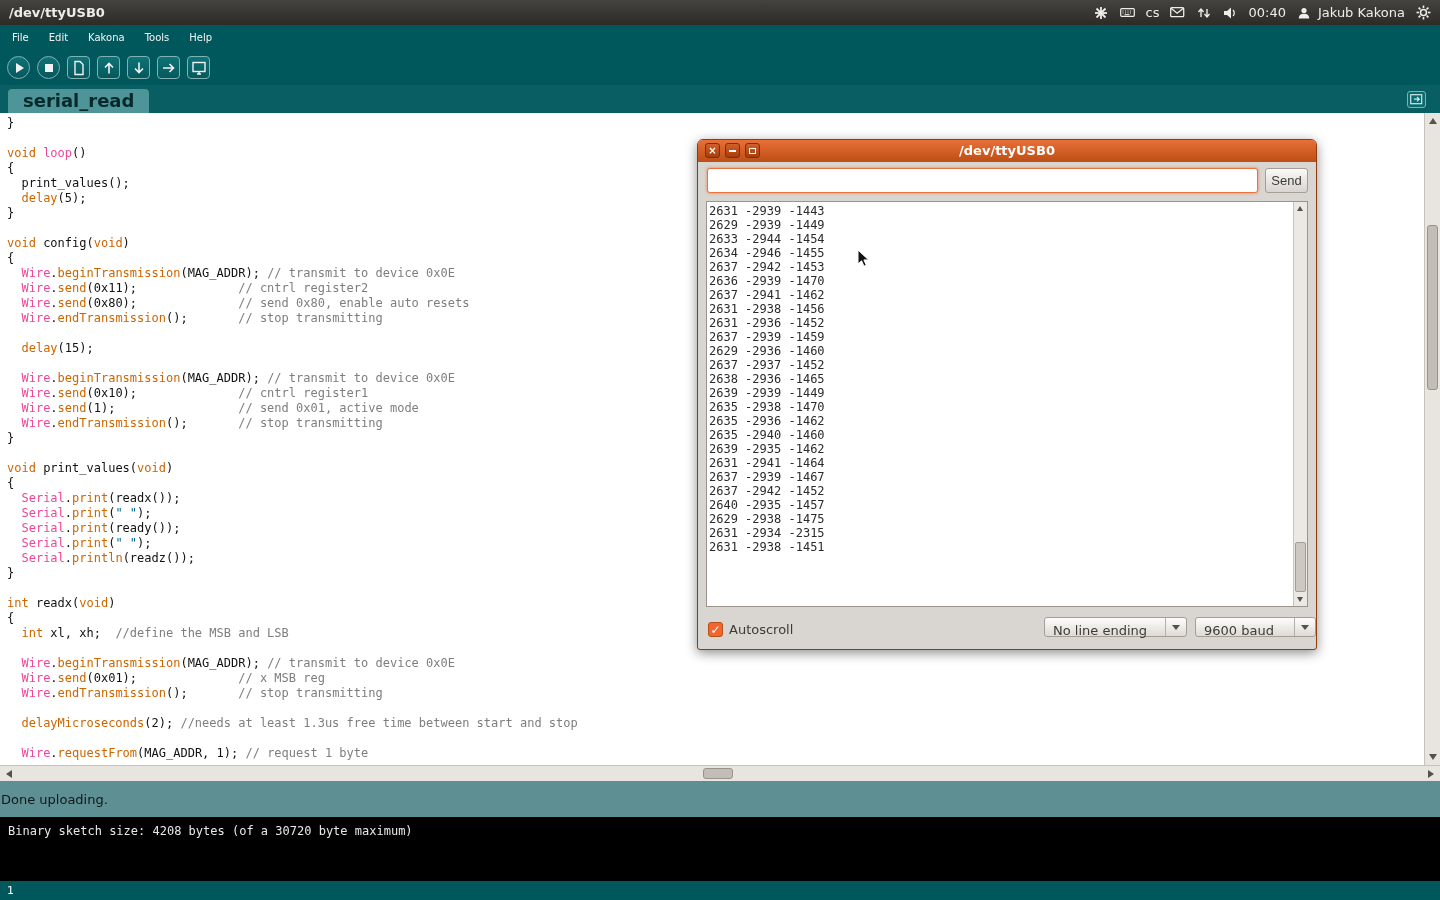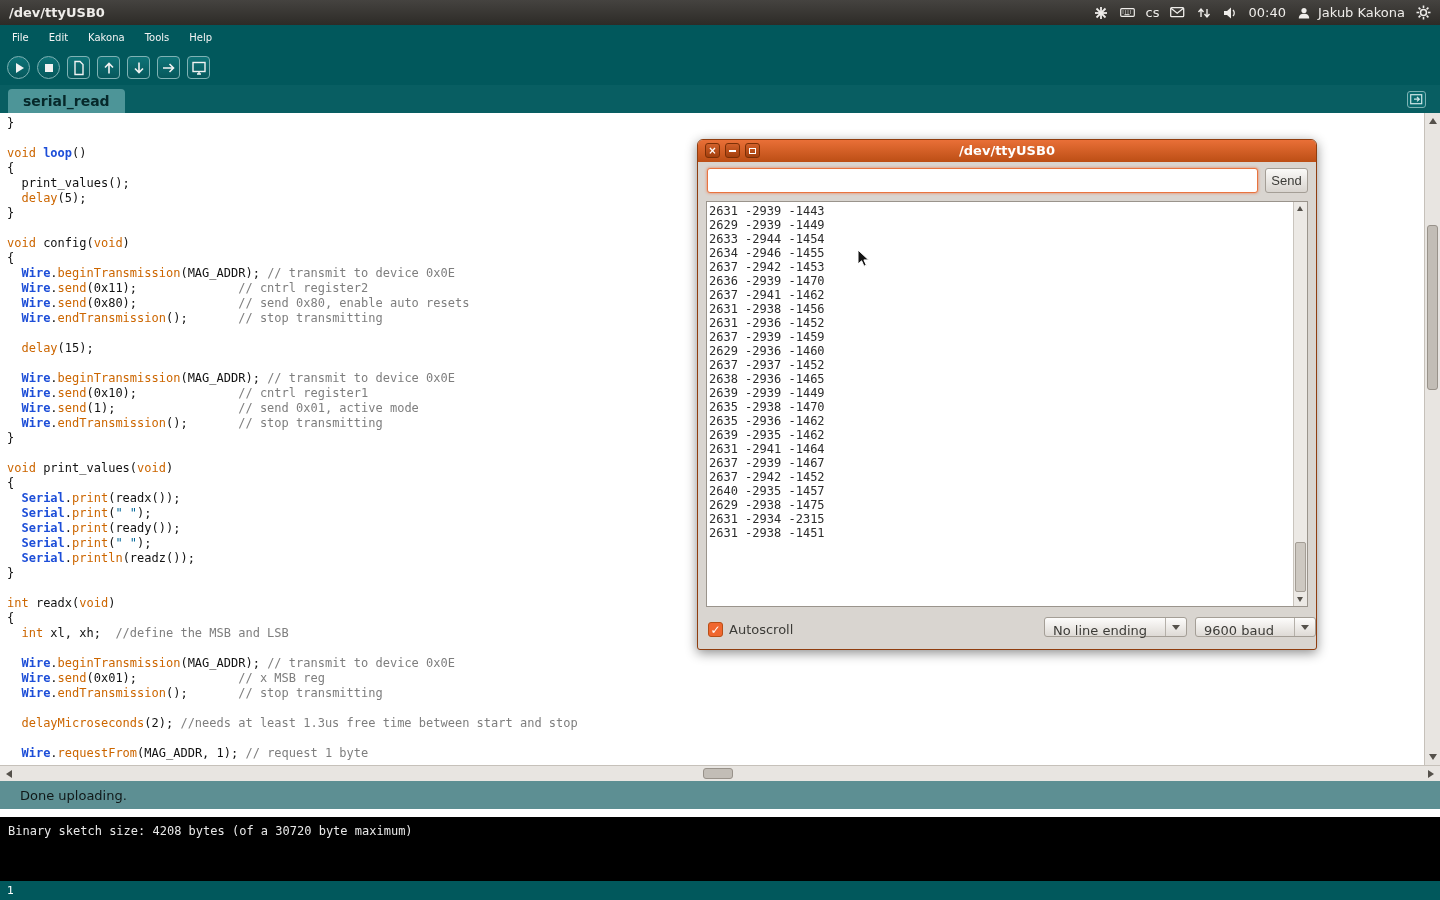--- a/index.html
+++ b/index.html
@@ -14,44 +14,44 @@
   .panel-user{display:flex;align-items:flex-end;gap:6px}
 
   
   .menubar{position:absolute;left:0;top:25px;width:1440px;height:25px;background:#01585c;display:flex;align-items:center;padding-left:2px;z-index:30}
   .menu-item{color:#f4f4f4;font-size:10px;padding:0 10px;line-height:25px;cursor:default}
   .toolbar{position:absolute;left:0;top:50px;width:1440px;height:35px;background:#01585c;display:flex;align-items:center;gap:7px;padding-left:7px;z-index:30}
   .tbtn{width:23px;height:23px;border:1px solid #7fb2b4;background:linear-gradient(#0e7377,#06585c);border-radius:4px;display:flex;align-items:center;justify-content:center}
   .tbtn.round{border-radius:50%}
 
   .tabstrip{position:absolute;left:0;top:85px;width:1440px;height:28px;background:#085e62;z-index:30}
-  .tab{position:absolute;left:8px;top:4px;height:24px;line-height:24px;padding:0 15px;background:#4d9598;color:#06282a;font-size:14px;font-weight:bold;border-radius:4px 4px 0 0}
+  .tab{position:absolute;left:8px;top:4px;height:24px;line-height:24px;padding:0 15px;background:#4d9598;color:#06282a;font-size:18px;font-weight:bold;border-radius:4px 4px 0 0}
   .tab-menu{position:absolute;right:14px;top:6px;width:19px;height:17px;border:1px solid #7fb2b4;background:#0a6a6e;border-radius:3px;display:flex;align-items:center;justify-content:center}
 
   
   .editor{position:absolute;left:0;top:113px;width:1424px;height:652px;background:#fff;padding:3px 0 0 7px;overflow:hidden;z-index:1}
   .code-line{height:15px;white-space:pre;font:12px/15px "DejaVu Sans Mono","Liberation Mono",monospace;color:#121212}
   .tok-k,.tok-o{color:#cc6600}
-  .tok-b{color:#1d4ed8;font-weight:bold}
+  .tok-b{color:#ec4899;font-weight:normal}
   .tok-c{color:#7e7e7e}
   .tok-s{color:#006699}
 
   
   .vscroll{position:absolute;right:0;top:113px;width:16px;height:652px;background:#e8e5e1;border-left:1px solid #c6c1ba;z-index:2}
   .vthumb{position:absolute;left:2px;width:11px;top:112px;height:165px;background:#c2bdb6;border:1px solid #98928a;border-radius:3px}
   .hscroll{position:absolute;left:0;top:765px;width:1440px;height:16px;background:#e8e5e1;border-top:1px solid #c6c1ba;z-index:2}
   .hthumb{position:absolute;left:703px;top:2px;width:30px;height:11px;background:#c2bdb6;border:1px solid #98928a;border-radius:3px}
   .tri{width:0;height:0;position:absolute}
   .tri-up{border-left:4px solid transparent;border-right:4px solid transparent;border-bottom:6px solid #55514b}
   .tri-down{border-left:4px solid transparent;border-right:4px solid transparent;border-top:6px solid #55514b}
   .tri-left{border-top:4px solid transparent;border-bottom:4px solid transparent;border-right:6px solid #55514b}
   .tri-right{border-top:4px solid transparent;border-bottom:4px solid transparent;border-left:6px solid #55514b}
 
   
-  .statusbar{position:absolute;left:0;top:781px;width:1440px;height:28px;background:#5d8f93;color:#101818;font-size:13px;display:flex;align-items:center;padding-left:20px;z-index:2}
+  .statusbar{position:absolute;left:0;top:781px;width:1440px;height:36px;background:#5d8f93;color:#101818;font-size:13px;display:flex;align-items:center;padding-left:1px;z-index:2}
   .console{position:absolute;left:0;top:817px;width:1440px;height:64px;background:#000;color:#e8e8e8;font:12px/16px "DejaVu Sans Mono","Liberation Mono",monospace;padding:6px 8px;z-index:2}
   .footerbar{position:absolute;left:0;top:881px;width:1440px;height:19px;background:#01585c;color:#fff;font-size:11px;line-height:19px;padding-left:7px;z-index:2}
 
   
   .smwin{position:absolute;left:697px;top:139px;width:620px;height:511px;background:#d9d5d0;border:1px solid #8f3d0f;border-radius:6px 6px 3px 3px;box-shadow:0 3px 12px rgba(0,0,0,.45);z-index:50}
   .sm-titlebar{height:22px;background:linear-gradient(#e96f37,#bc4e15);border-radius:5px 5px 0 0;position:relative;text-align:center;color:#fff;font-weight:bold;font-size:13px;line-height:22px}
   .sm-controls{position:absolute;left:7px;top:3px;display:flex;gap:5px}
   .smc{width:15px;height:15px;border:1px solid #7c3007;border-radius:3px;background:linear-gradient(#d2602a,#a33f0d);color:#fff;display:flex;align-items:center;justify-content:center;font-size:10px;line-height:1}
   .smc .dash{width:7px;height:2px;background:#fff}
   .smc .box{width:7px;height:6px;border:1px solid #fff}
@@ -299,20 +299,21 @@
         <div class="serial-line">2637 -2941 -1462</div>
         <div class="serial-line">2631 -2938 -1456</div>
         <div class="serial-line">2631 -2936 -1452</div>
         <div class="serial-line">2637 -2939 -1459</div>
         <div class="serial-line">2629 -2936 -1460</div>
         <div class="serial-line">2637 -2937 -1452</div>
         <div class="serial-line">2638 -2936 -1465</div>
         <div class="serial-line">2639 -2939 -1449</div>
         <div class="serial-line">2635 -2938 -1470</div>
         <div class="serial-line">2635 -2936 -1462</div>
+        <div class="serial-line">2635 -2940 -1460</div>
         <div class="serial-line">2639 -2935 -1462</div>
         <div class="serial-line">2631 -2941 -1464</div>
         <div class="serial-line">2637 -2939 -1467</div>
         <div class="serial-line">2637 -2942 -1452</div>
         <div class="serial-line">2640 -2935 -1457</div>
         <div class="serial-line">2629 -2938 -1475</div>
         <div class="serial-line">2631 -2934 -2315</div>
         <div class="serial-line">2631 -2938 -1451</div>
       </div>
     <div class="sm-scroll">

